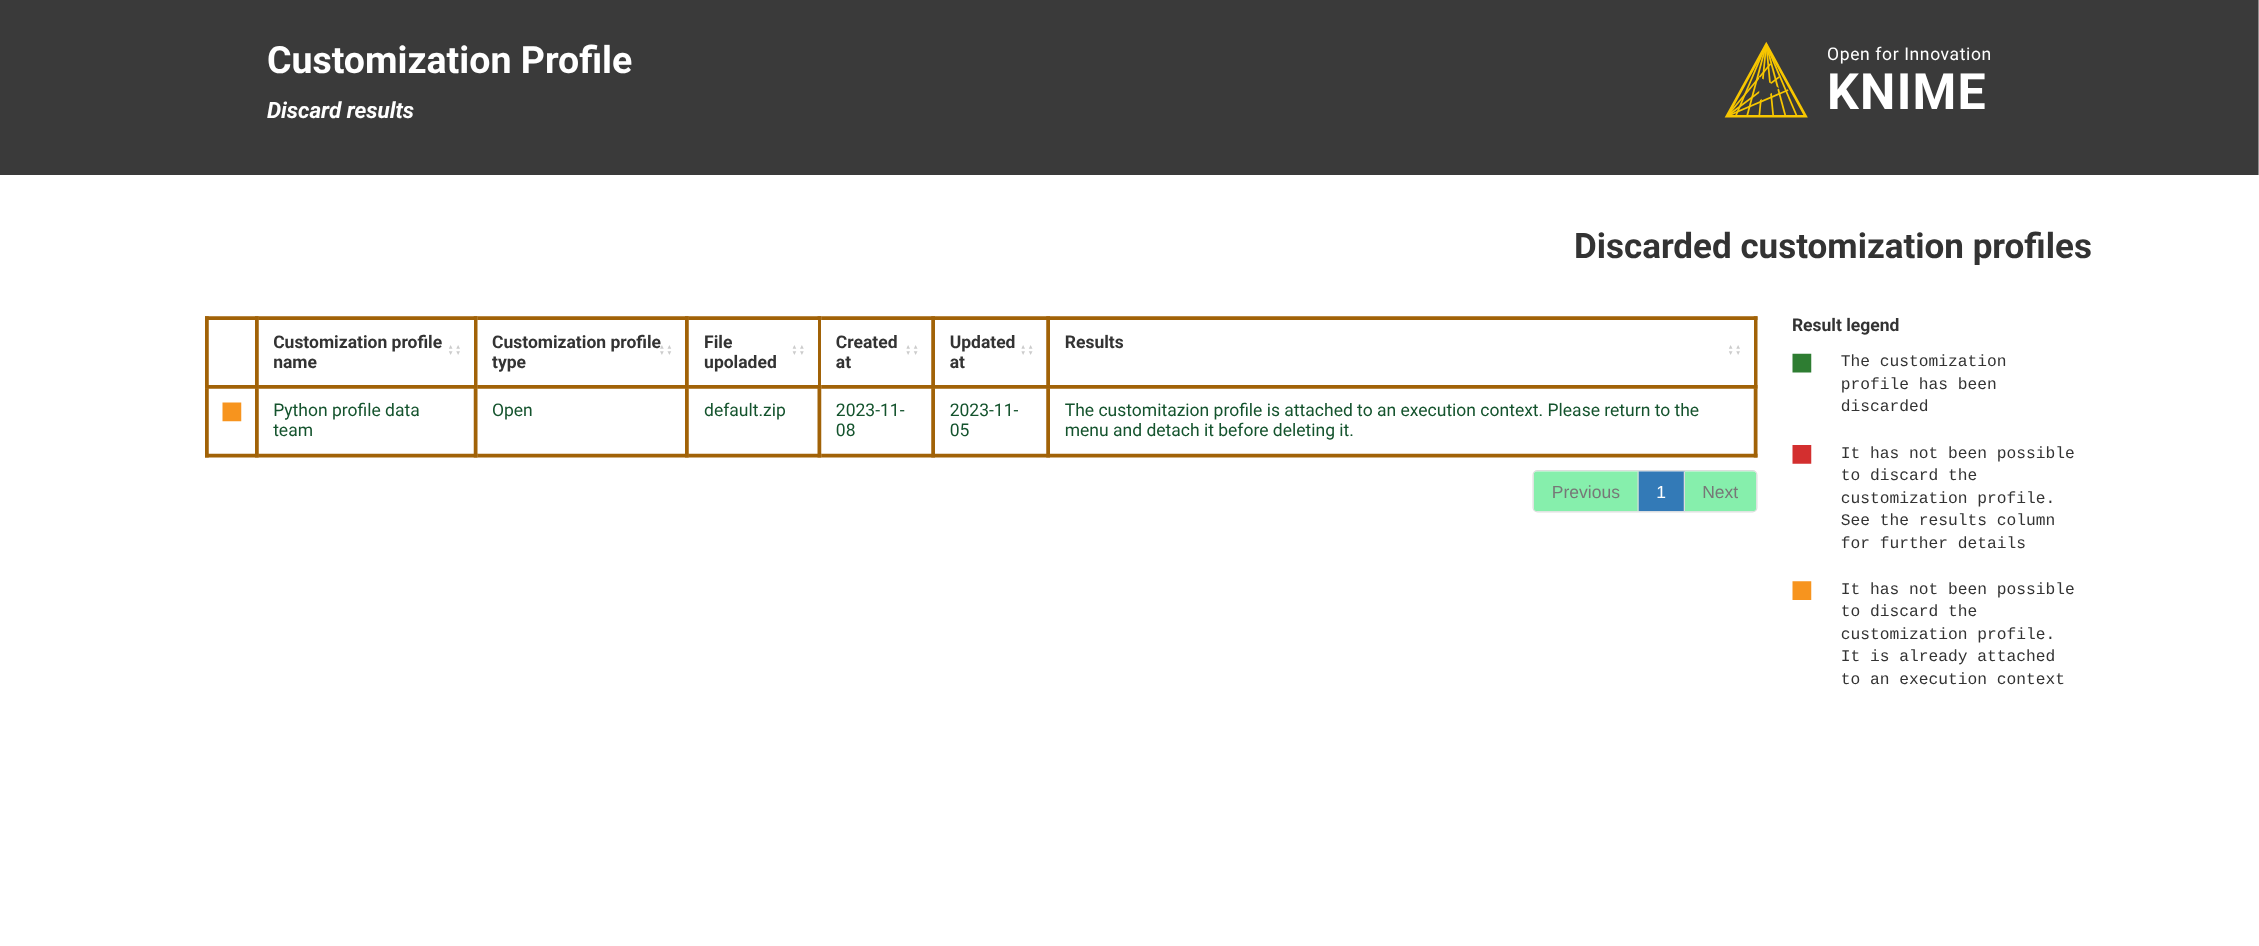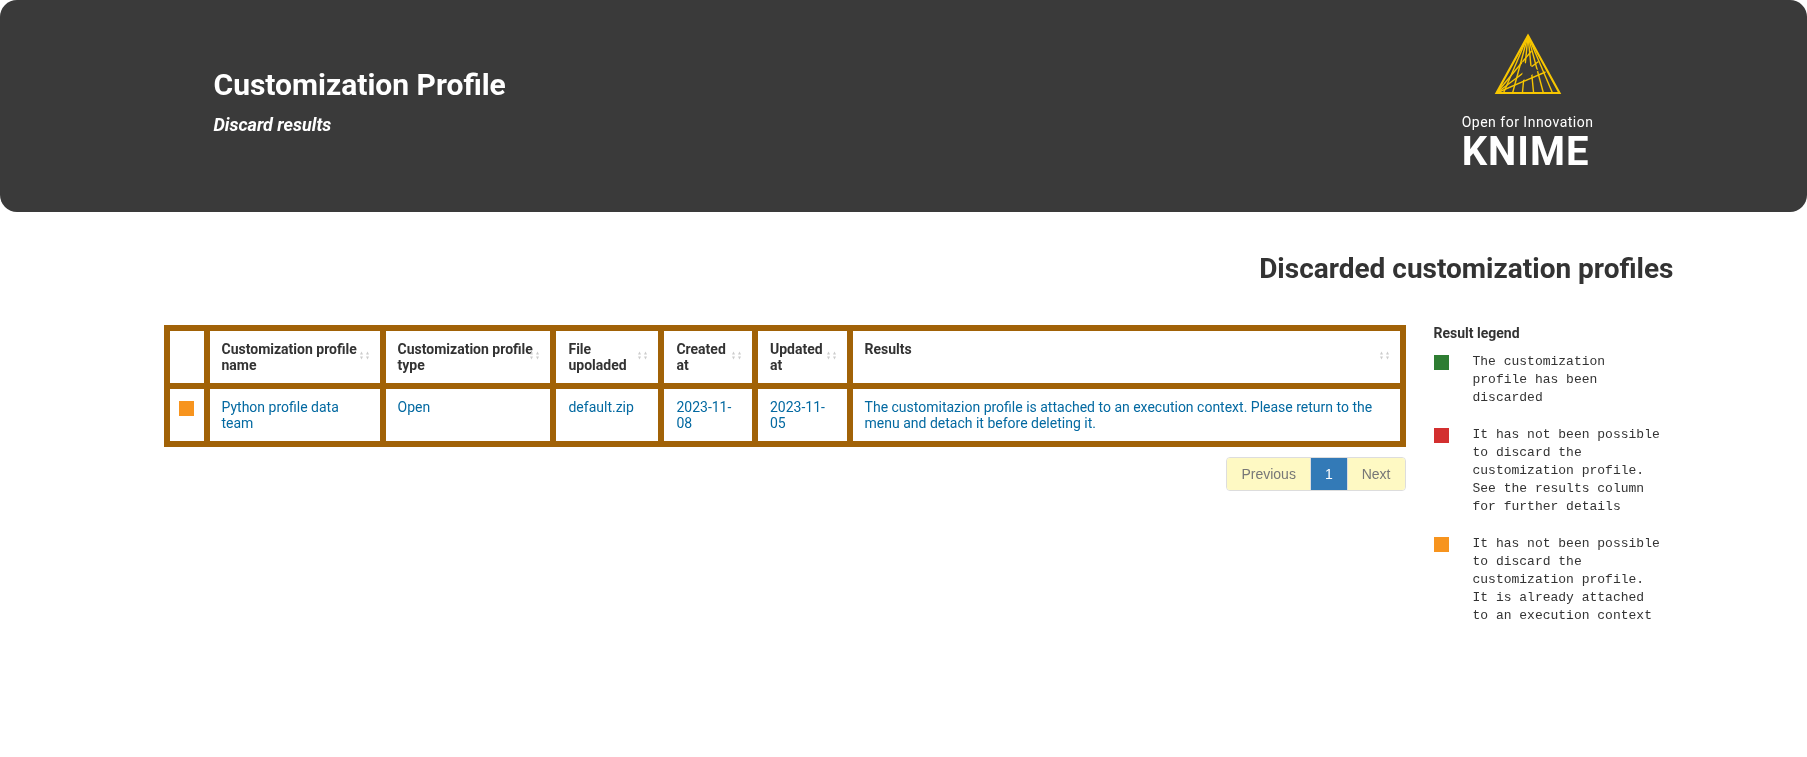--- a/index.html
+++ b/index.html
@@ -1,38 +1,38 @@
 <!DOCTYPE html>
 <html><head>
 <meta charset="utf-8">
 <style>
   * { margin: 0; padding: 0; box-sizing: border-box; }
   body { font-family: -apple-system, BlinkMacSystemFont, "Segoe UI", Roboto, "Helvetica Neue", Arial, sans-serif; font-size: 14px; color: #333; background: #fff; }
-  .header-bar { background: #3a3a3a; color: #fff; padding: 30px 0 40px 0; border-radius: 17px; }
+  .header-bar { background: #3a3a3a; color: #fff; padding: 30px 0 40px 0; }
   .header-inner { max-width: 1540px; margin: 0 auto; padding: 0 80px; display: flex; justify-content: space-between; align-items: center; }
   .header-titles h1 { font-size: 30px; font-weight: 700; margin-bottom: 12px; }
   .header-titles h2 { font-size: 18px; font-weight: 700; font-style: italic; }
-  .logo-block { display: flex; align-items: center; gap: 14px; flex-direction: column; }
+  .logo-block { display: flex; align-items: center; gap: 14px; }
   .logo-text-block { display: flex; flex-direction: column; }
   .logo-tagline { font-size: 14px; font-weight: 400; letter-spacing: 0.5px; margin-bottom: 2px; }
   .logo-name { font-size: 40px; font-weight: 700; letter-spacing: 1px; line-height: 1; }
   .content { max-width: 1540px; margin: 0 auto; padding: 40px 0 0 0; }
   .section-title { font-size: 28px; font-weight: 700; color: #333; margin: 0 0 40px 30px; text-align: right; }
   .main-row { display: flex; gap: 28px; align-items: flex-start; padding: 0 10px 0 30px; }
   .table-wrap { flex: 1; }
   table { width: 100%; border-collapse: collapse; border: 1px solid #ddd; background: #fff; }
-  th, td { text-align: left; padding: 10px 12px; vertical-align: top; border: 6px solid #a16207; }
+  th, td { text-align: left; padding: 10px 12px; vertical-align: top; border: 3px solid #a16207; }
   th { background: #fff; font-weight: 700; color: #333; position: relative; }
   th.status-col, td.status-col { width: 40px; text-align: center; padding: 10px 8px; }
   .sort-icon { position: absolute; right: 8px; top: 50%; transform: translateY(-50%); }
   .status-square { display: inline-block; width: 15px; height: 15px; vertical-align: middle; }
-  td { color: #0369a1; }
+  td { color: #14532d; }
   .pagination { display: flex; justify-content: flex-end; margin-top: 10px; }
   .pagination-inner { display: flex; border: 1px solid #ddd; border-radius: 4px; overflow: hidden; }
-  .page-btn { padding: 8px 14px; background: #fef9c3; color: #777; border: none; border-right: 1px solid #ddd; cursor: pointer; font-size: 14px; }
+  .page-btn { padding: 8px 14px; background: #86efac; color: #777; border: none; border-right: 1px solid #ddd; cursor: pointer; font-size: 14px; }
   .page-btn:last-child { border-right: none; }
   .page-btn.active { background: #337ab7; color: #fff; }
   .legend { width: 230px; font-size: 13px; color: #333; }
   .legend-title { font-weight: 700; font-size: 14px; margin-bottom: 12px; }
   .legend-item { display: flex; align-items: flex-start; gap: 24px; margin-bottom: 18px; line-height: 1.4; font-family: Liberation Mono, monospace; }
   .legend-item .status-square { flex-shrink: 0; margin-top: 2px; }
   .legend-item span { color: #333; }
 </style>
 </head>
 <body>

